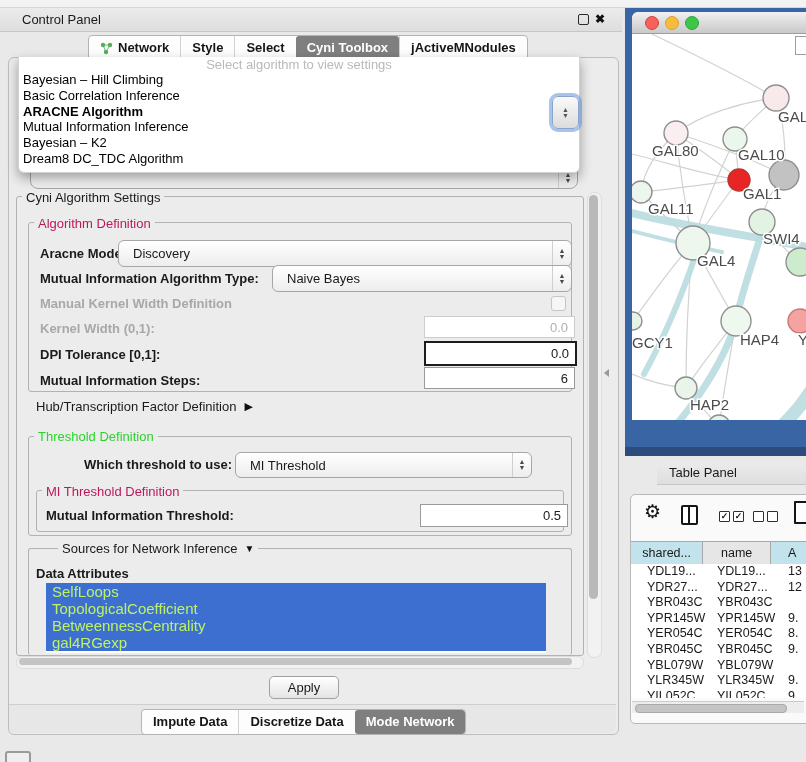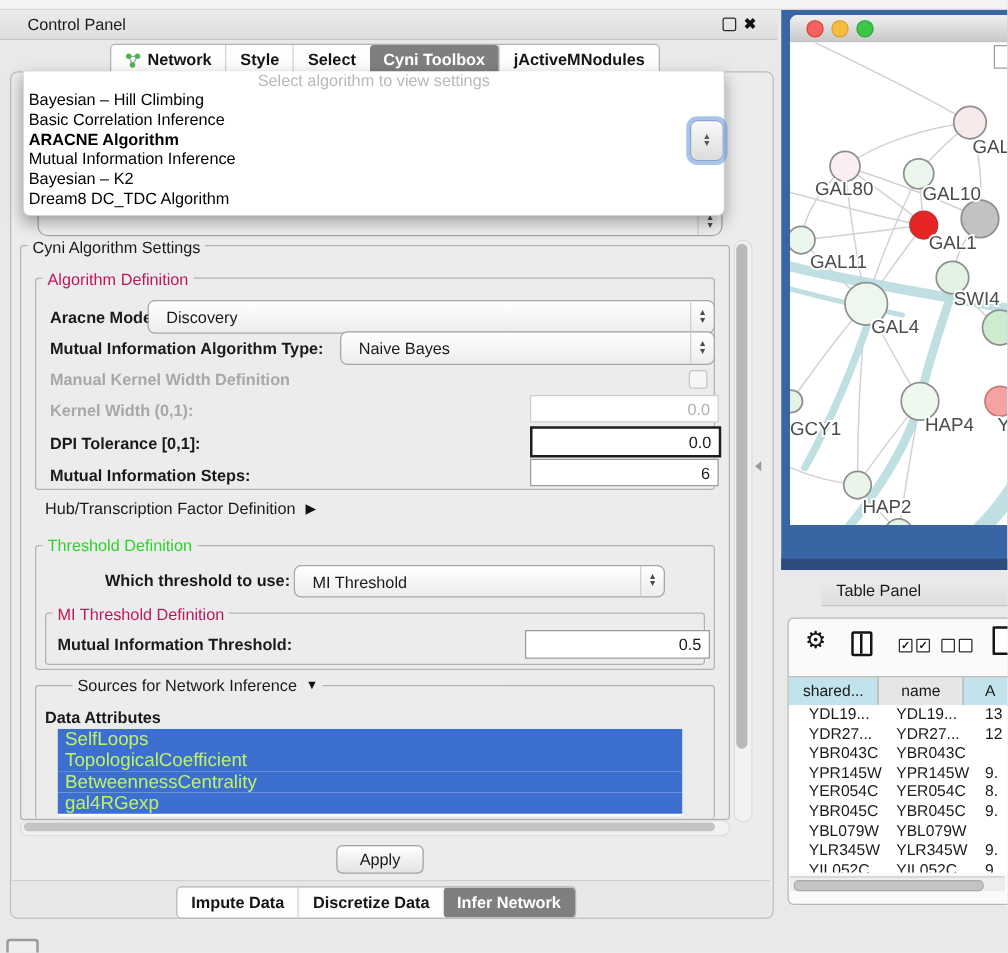--- a/index.html
+++ b/index.html
@@ -260,21 +260,21 @@
 </div>
 
 <div class="abs tabbar" id="bottom-tabs">
     <div class="tab">
       <span>Impute Data</span>
     </div>
     <div class="tab">
       <span>Discretize Data</span>
     </div>
     <div class="tab selected">
-      <span>Infer Network</span>
+      <span>Mode Network</span>
     </div>
   </div>
 
 <div class="abs algo-overlay">
   <div class="algo-prompt">Select algorithm to view settings</div>
   <div id="algo-list">
       <div class="algo-item">Bayesian – Hill Climbing</div>
       <div class="algo-item">Basic Correlation Inference</div>
       <div class="algo-item selected">ARACNE Algorithm</div>
       <div class="algo-item">Mutual Information Inference</div>

